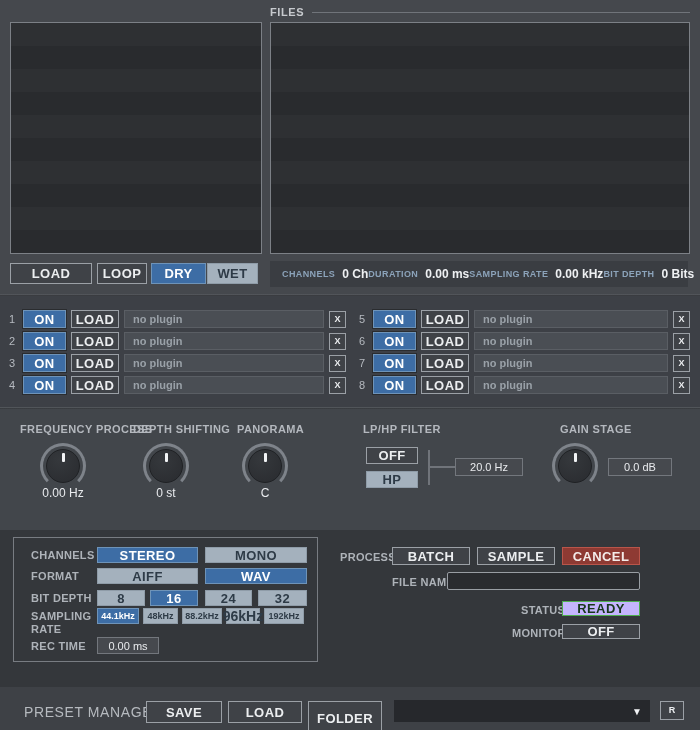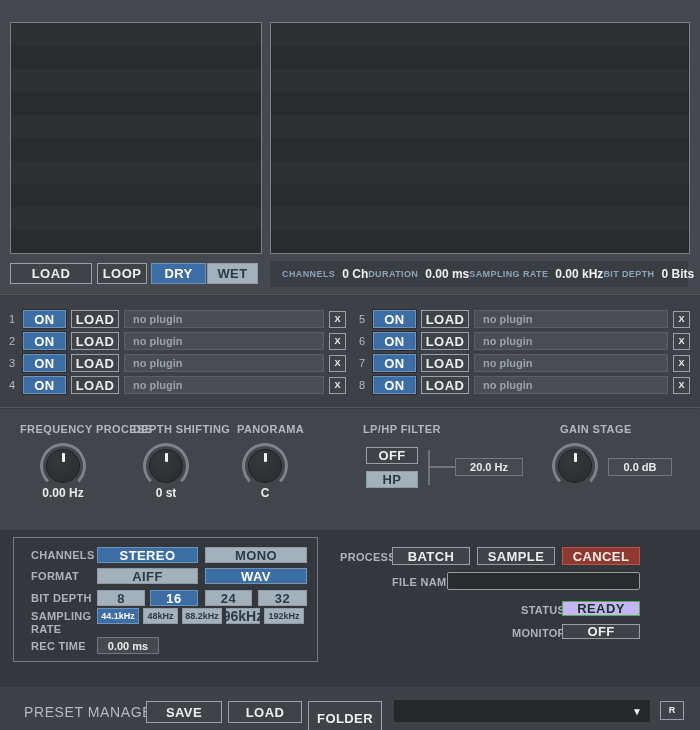--- a/index.html
+++ b/index.html
@@ -48,24 +48,24 @@
   
   .kn-label{position:absolute;font-size:11px;font-weight:bold;color:#b4b8be;letter-spacing:.4px;}
   .knob{position:absolute;width:46px;height:46px;}
   .knob .ring{position:absolute;left:0;top:0;width:40px;height:40px;border-radius:50%;
               border:3px solid #7e838a;border-bottom-color:transparent;}
   .knob .body{position:absolute;left:6px;top:6px;width:34px;height:34px;border-radius:50%;
               background:radial-gradient(circle at 38% 32%,#35383c,#292b2f);
               border:1px solid #1f2124;box-sizing:border-box;}
   .knob .tick{position:absolute;left:50%;top:3px;width:3px;height:9px;margin-left:-1.5px;
               background:#f2f4f6;border-radius:1px;}
-  .kn-value{position:absolute;font-size:12px;font-weight:bold;color:#e9ebee;text-align:center;}
+  .kn-value{position:absolute;font-size:12px;font-weight:normal;color:#e9ebee;text-align:center;}
   .field{position:absolute;background:#46494e;border:1px solid #73777d;box-sizing:border-box;
          display:flex;align-items:center;justify-content:center;
-         font-size:11px;font-weight:bold;color:#e9ebee;}
+         font-size:11px;font-weight:normal;color:#e9ebee;}
   .conn{position:absolute;background:#70747a;}
   
   .out-box{position:absolute;left:13px;top:537px;width:305px;height:125px;
            border:1px solid #787c82;box-sizing:border-box;}
   .out-label{position:absolute;font-size:11px;font-weight:bold;color:#aeb3b9;letter-spacing:.3px;}
   
   .proc-label{position:absolute;font-size:11px;font-weight:bold;color:#aeb3b9;letter-spacing:.3px;}
   .fn-input{position:absolute;background:#292b2f;border:1px solid #989da3;border-radius:2px;
             color:#e9ebee;font-size:11px;padding:0 6px;box-sizing:border-box;outline:none;
             font-family:inherit;}
@@ -87,20 +87,24 @@
 <div id="app">
 
   <div class="sec sec-top"></div>
   <div class="sec sec-plugins"></div>
   <div class="sec sec-knobs"></div>
   <div class="sec sec-bottom"></div>
   <div class="sec sec-preset"></div>
   <div class="divider" style="top:294px"></div>
   <div class="divider" style="top:407px"></div>
 
+  <div class="abs panel-hdr" style="left:270px;top:6px;width:420px">
+    <span class="t">FILES</span>
+    <span class="ln"></span>
+  </div>
 
   <div class="abs panel" style="left:10px;top:22px;width:250px;height:230px"></div>
   <div class="abs panel" style="left:270px;top:22px;width:418px;height:230px"></div>
 
   <button class="btn btn-dark fs10 abs" style="left:10px;top:263px;width:82px;height:21px">LOAD</button>
   <button class="btn btn-dark fs10 abs" style="left:97px;top:263px;width:50px;height:21px">LOOP</button>
   <button class="btn btn-blue fs10 abs" style="left:151px;top:263px;width:55px;height:21px">DRY</button>
   <button class="btn btn-light fs10 abs" style="left:207px;top:263px;width:51px;height:21px">WET</button>
 
   <div class="abs info-strip" style="left:270px;top:261px;width:418px;height:26px">

